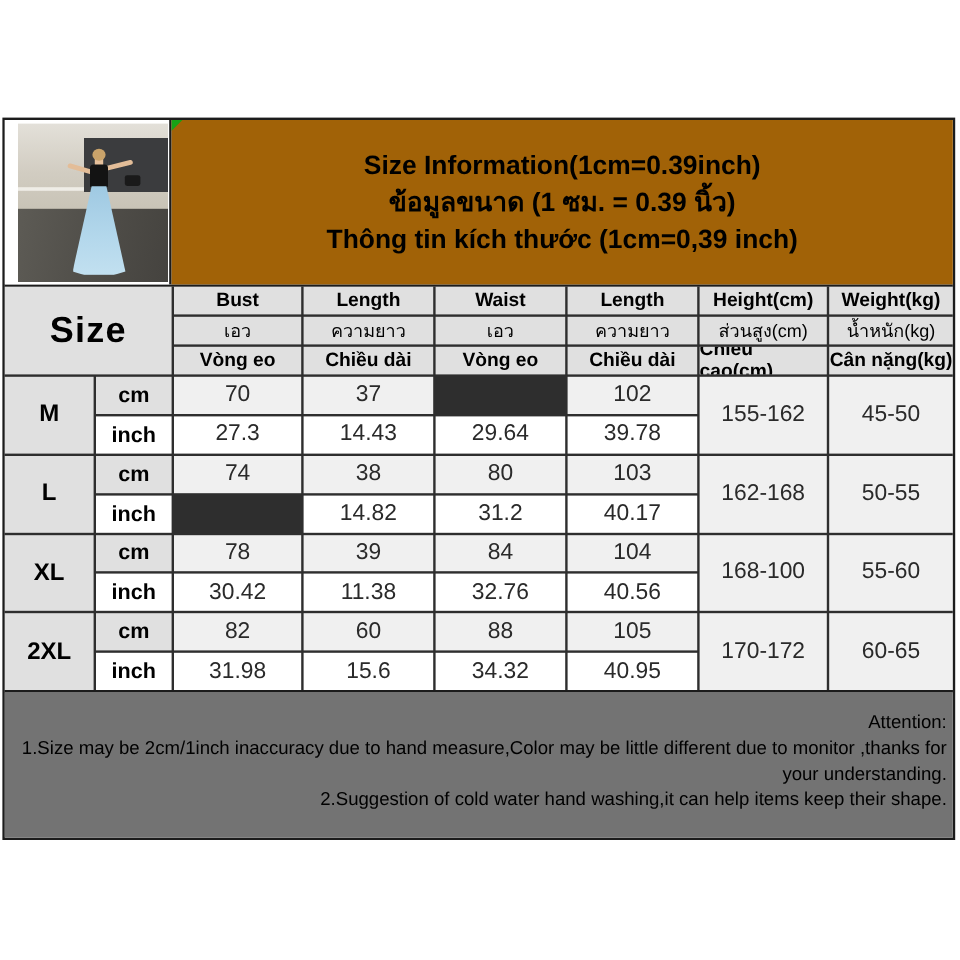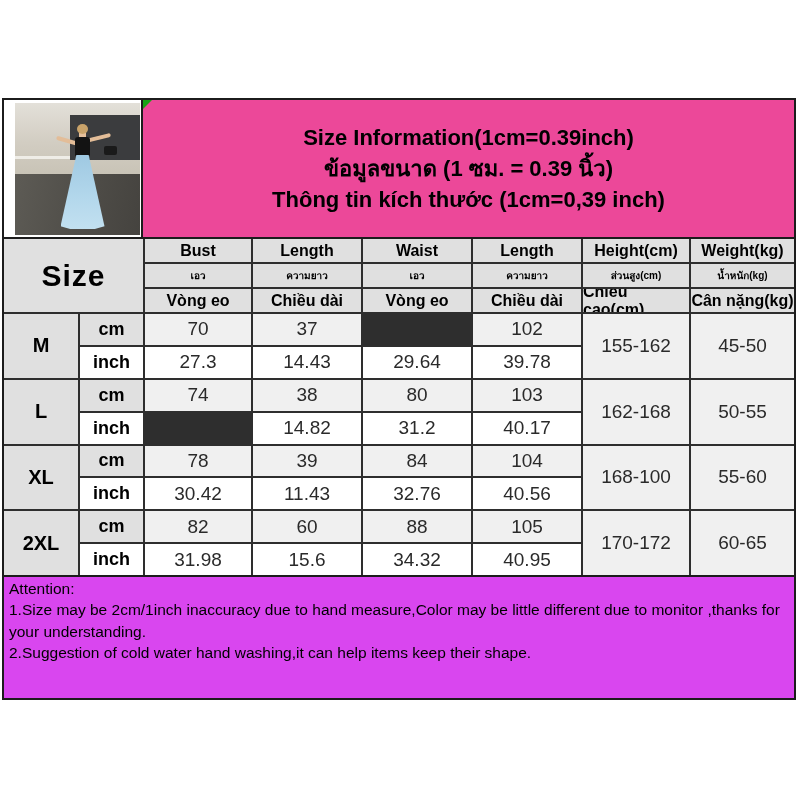--- a/index.html
+++ b/index.html
@@ -23,41 +23,41 @@
   .fig .arm-l{position:absolute;left:-22px;top:15px;width:24px;height:4px;background:#e3bd98;
               border-radius:3px;transform:rotate(16deg);}
   .fig .arm-r{position:absolute;left:7px;top:12px;width:26px;height:4px;background:#e3bd98;
               border-radius:3px;transform:rotate(-14deg);}
   .fig .top{position:absolute;left:-3px;top:13px;width:15px;height:19px;background:#131313;border-radius:3px 3px 1px 1px;}
   .fig .bag{position:absolute;left:26px;top:22px;width:13px;height:9px;background:#1a1a1a;border-radius:2px;}
   .fig .skirt{position:absolute;left:-17px;top:31px;width:44px;height:74px;
               background:linear-gradient(180deg,#9fc9e2 0%,#b4d8ec 60%,#c2e0f0 100%);
               clip-path:polygon(36% 0,64% 0,100% 96%,78% 100%,22% 100%,0 96%);}
   .title-cell{flex:1;position:relative;display:flex;flex-direction:column;justify-content:center;
-              align-items:center;background:#ec4899;}
+              align-items:center;background:#a16207;}
   .corner-marker{position:absolute;left:0;top:0;width:0;height:0;
                  border-top:9px solid #16a216;border-right:9px solid transparent;}
   .t-line{font-weight:bold;font-size:22px;line-height:31px;white-space:nowrap;}
 
   
   .grid{height:336px;display:grid;border-bottom:2px solid #1c1c1c;background:#2e2e2e;gap:2px;
         grid-template-columns:74px 63px 106px 108px 108px 108px 106px 1fr;
         grid-template-rows:23px 23px 23px repeat(8,1fr);}
   .c{display:flex;align-items:center;justify-content:center;background:#fff;overflow:hidden;}
   .g1{background:#e0e0e0;}
   .g2{background:#f0f0f0;}
   .hdr{font-weight:bold;font-size:16px;}
-  .hdr-th{font-weight:bold;font-size:10px;}
+  .hdr-th{font-weight:normal;font-size:15px;}
   .size-big{font-weight:bold;font-size:30px;letter-spacing:1px;}
   .lab{font-weight:bold;font-size:20px;}
   .unit{font-weight:bold;font-size:18px;}
   .val{font-size:19px;color:#2a2a2a;}
 
   
-  .attention{flex:1;background:#d946ef;padding:1px 5px;font-size:15.5px;line-height:1.38;}
+  .attention{flex:1;background:#737373;padding:15px 5px;font-size:15.5px;line-height:1.38;text-align:right;}
   .attention div{margin:0;}
 </style>
 </head>
 <body>
 
 <div class="screen">
   <div class="frame">
 
     <div class="top-row">
       <div class="photo-cell">
@@ -136,21 +136,21 @@
       <div class="c g2 val" style="grid-column:8;grid-row:6/8">50-55</div>
 
       <div class="c g1 lab" style="grid-column:1;grid-row:8/10">XL</div>
       <div class="c g1 unit" style="grid-column:2;grid-row:8">cm</div>
       <div class="c unit" style="grid-column:2;grid-row:9">inch</div>
       <div class="c g2 val" style="grid-column:3;grid-row:8">78</div>
       <div class="c g2 val" style="grid-column:4;grid-row:8">39</div>
       <div class="c g2 val" style="grid-column:5;grid-row:8">84</div>
       <div class="c g2 val" style="grid-column:6;grid-row:8">104</div>
       <div class="c val" style="grid-column:3;grid-row:9">30.42</div>
-      <div class="c val" style="grid-column:4;grid-row:9">11.43</div>
+      <div class="c val" style="grid-column:4;grid-row:9">11.38</div>
       <div class="c val" style="grid-column:5;grid-row:9">32.76</div>
       <div class="c val" style="grid-column:6;grid-row:9">40.56</div>
       <div class="c g2 val" style="grid-column:7;grid-row:8/10">168-100</div>
       <div class="c g2 val" style="grid-column:8;grid-row:8/10">55-60</div>
 
       <div class="c g1 lab" style="grid-column:1;grid-row:10/12">2XL</div>
       <div class="c g1 unit" style="grid-column:2;grid-row:10">cm</div>
       <div class="c unit" style="grid-column:2;grid-row:11">inch</div>
       <div class="c g2 val" style="grid-column:3;grid-row:10">82</div>
       <div class="c g2 val" style="grid-column:4;grid-row:10">60</div>

